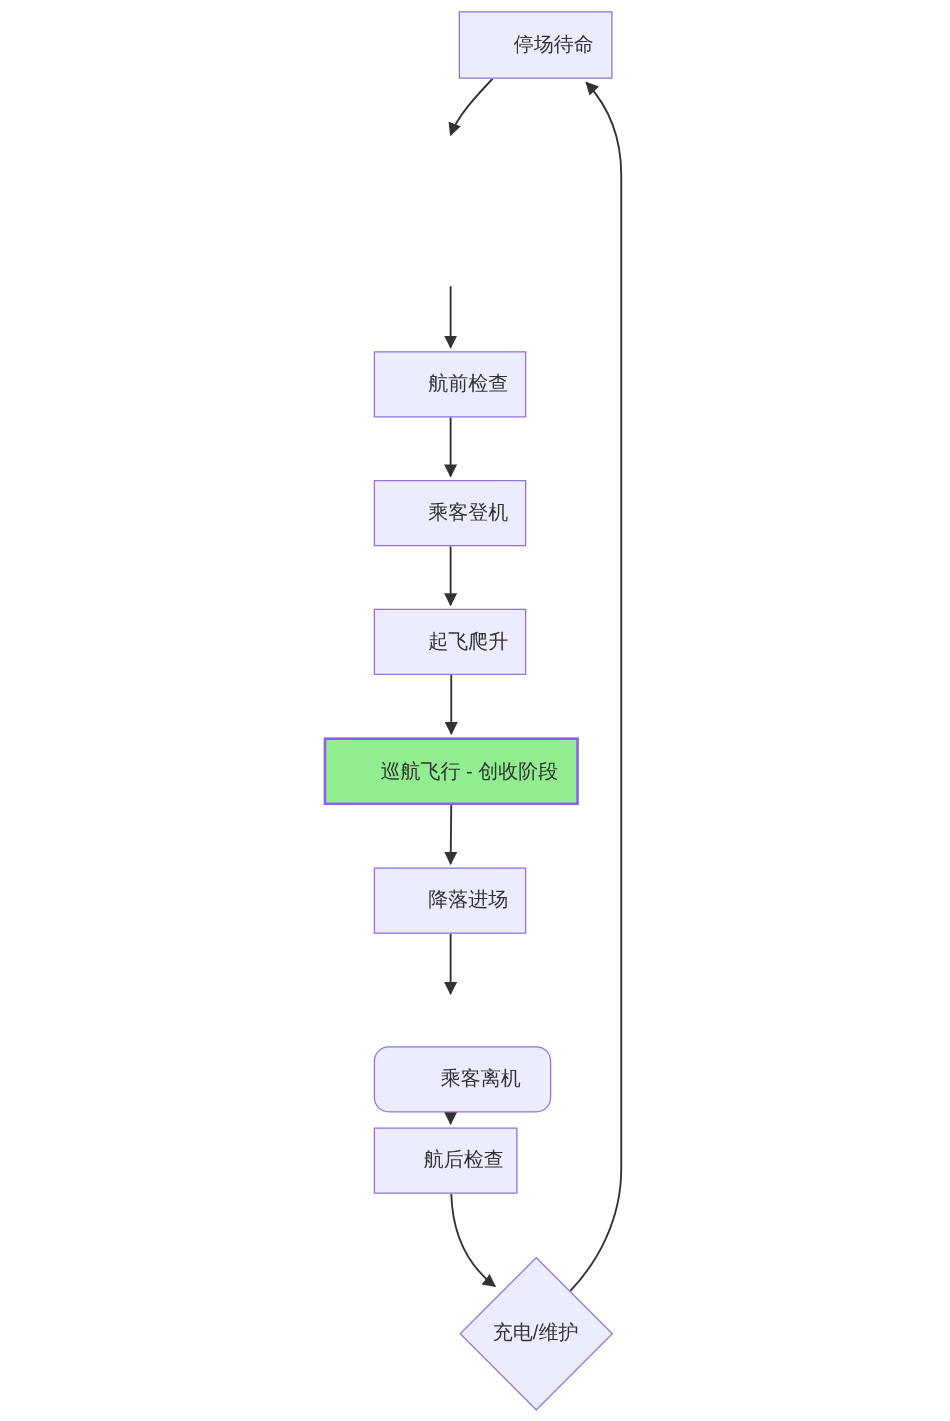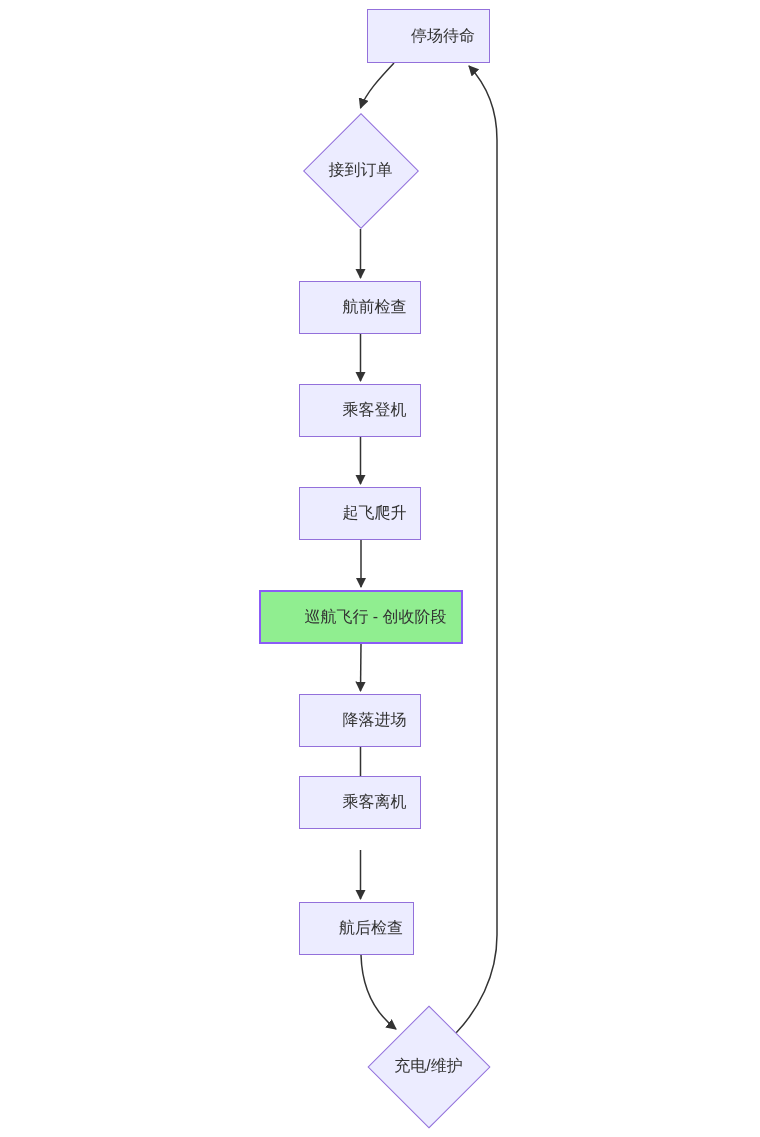--- a/index.html
+++ b/index.html
@@ -88,24 +88,20 @@
       <path d="M360.5,850 L360.5,899" marker-end="url(#arrowhead)"></path>
       <path d="M361,955 C362,988 375,1013 396,1029" marker-end="url(#arrowhead)"></path>
       <path d="M456,1033 C477,1011 497,977 497,935 L497,140 C497,104 483,81 469,66" marker-end="url(#arrowhead)"></path>
     </g>
   </svg>
 
   <div class="node rect" style="left:367px; top:9px; width:123px; height:54px;">
     <span>停场待命</span>
   </div>
 
-  <div class="diamond" style="left:302px; top:112px; width:117px; height:117px;">
-    <div class="diamond-shape" style="width:82px; height:82px;"></div>
-    <div class="diamond-label">接到订单</div>
-  </div>
 
   <div class="node rect" style="left:299px; top:384px; width:122px; height:53px;">
     <span>乘客登机</span>
   </div>
 
   <div class="node rect" style="left:299px; top:281px; width:122px; height:53px;">
     <span>航前检查</span>
   </div>
 
   <div class="node rect" style="left:299px; top:487px; width:122px; height:53px;">
@@ -113,21 +109,21 @@
   </div>
 
   <div class="node highlight" style="left:259px; top:590px; width:204px; height:54px;">
     <span>巡航飞行 - 创收阶段</span>
   </div>
 
   <div class="node rect" style="left:299px; top:694px; width:122px; height:53px;">
     <span>降落进场</span>
   </div>
 
-  <div class="node rect" style="left:299px; top:776px; width:122px; height:53px;">
+  <div class="node rect" style="left:299px; top:837px; width:142px; height:53px;border-radius:12px;">
     <span>乘客离机</span>
   </div>
 
   <div class="node rect" style="left:299px; top:902px; width:115px; height:53px;">
     <span>航后检查</span>
   </div>
 
   <div class="diamond" style="left:368px; top:1005px; width:121px; height:123px;">
     <div class="diamond-shape" style="width:87px; height:87px;"></div>
     <div class="diamond-label">充电/维护</div>

